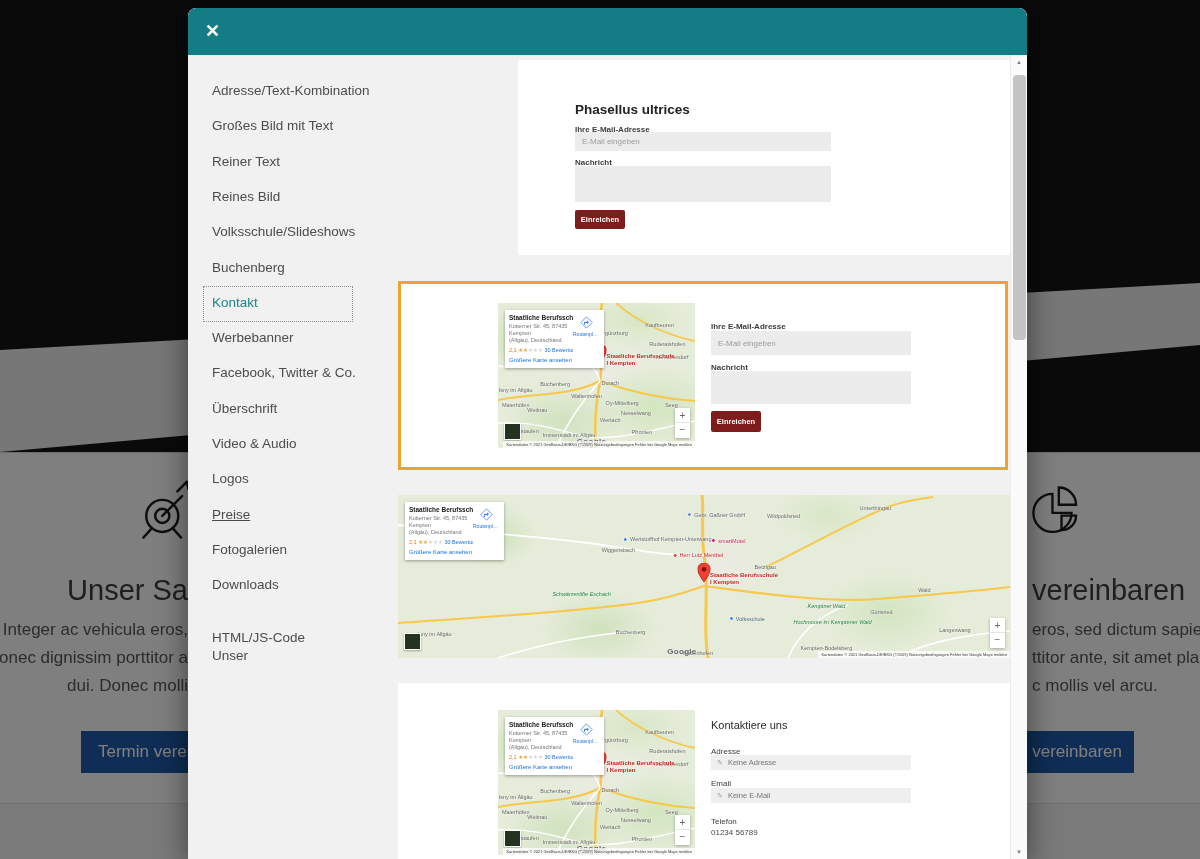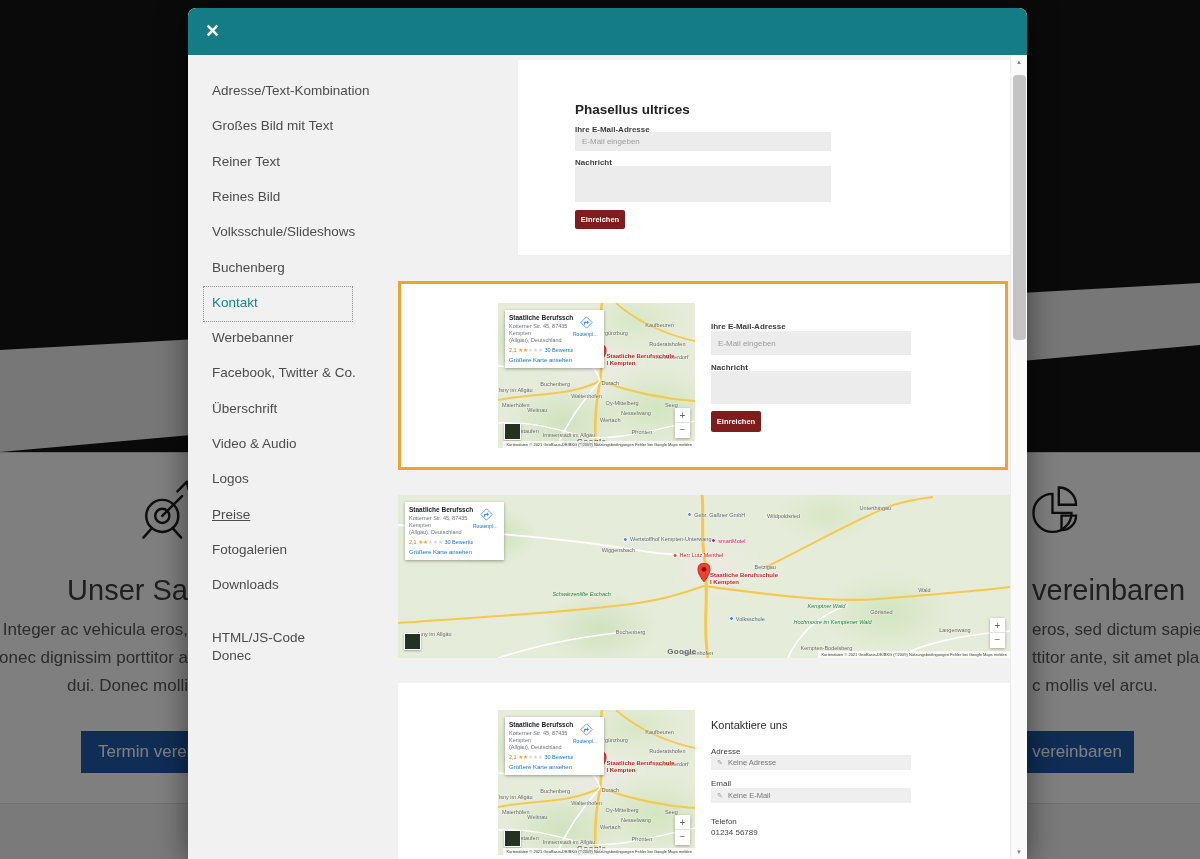--- a/index.html
+++ b/index.html
@@ -182,21 +182,21 @@
         <div class="side-item active" style="top: 239.8px;">Kontakt</div>
         <div class="side-item" style="top: 275.1px;">Werbebanner</div>
         <div class="side-item" style="top: 310.4px;">Facebook, Twitter &amp; Co.</div>
         <div class="side-item" style="top: 345.7px;">Überschrift</div>
         <div class="side-item" style="top: 381px;">Video &amp; Audio</div>
         <div class="side-item" style="top: 416.3px;">Logos</div>
         <div class="side-item" style="top: 451.6px; text-decoration: underline;">Preise</div>
         <div class="side-item" style="top: 486.9px;">Fotogalerien</div>
         <div class="side-item" style="top: 522.2px;">Downloads</div>
         <div class="side-item" style="top: 575px;">HTML/JS-Code</div>
-        <div class="side-item" style="top: 592.8px;">Donec</div>
+        <div class="side-item" style="top: 592.8px;">Unser</div>
       </div>
 
     <div class="card card1">
       <div class="c1-h">Phasellus ultrices</div>
       <label class="f-label c1-l1">Ihre E-Mail-Adresse</label>
       <input class="f-input c1-i1" readonly="" placeholder="E-Mail eingeben" style="">
       <label class="f-label c1-l2">Nachricht</label>
       <textarea class="f-area c1-a1" readonly="" style=""></textarea>
       <div class="btn-blue c1-b">Einreichen</div>
     </div>

